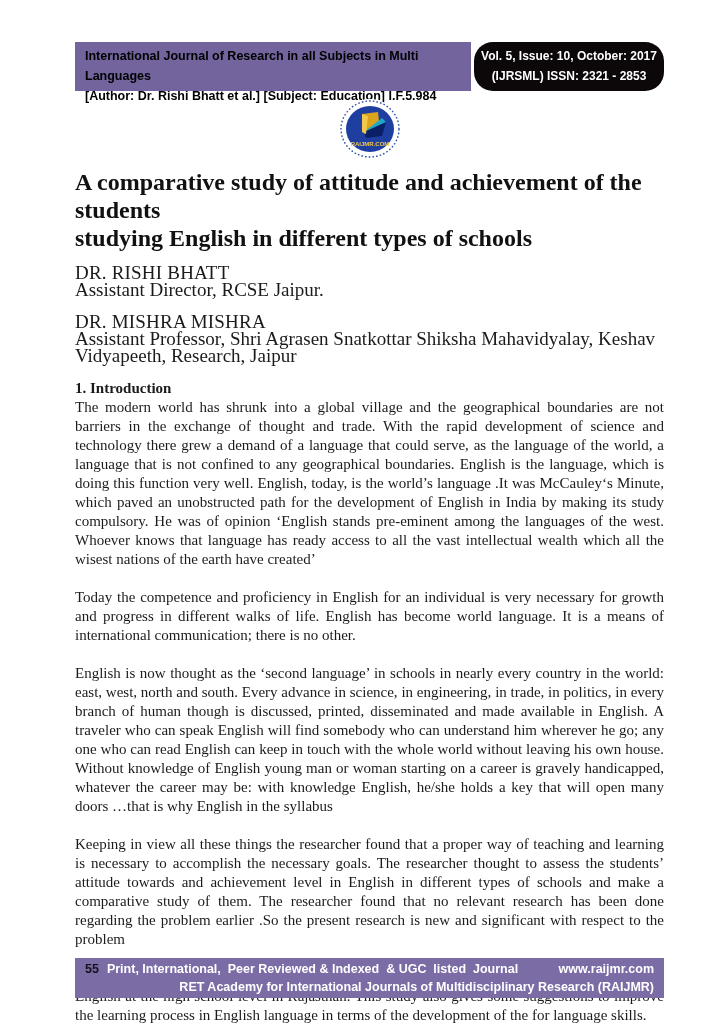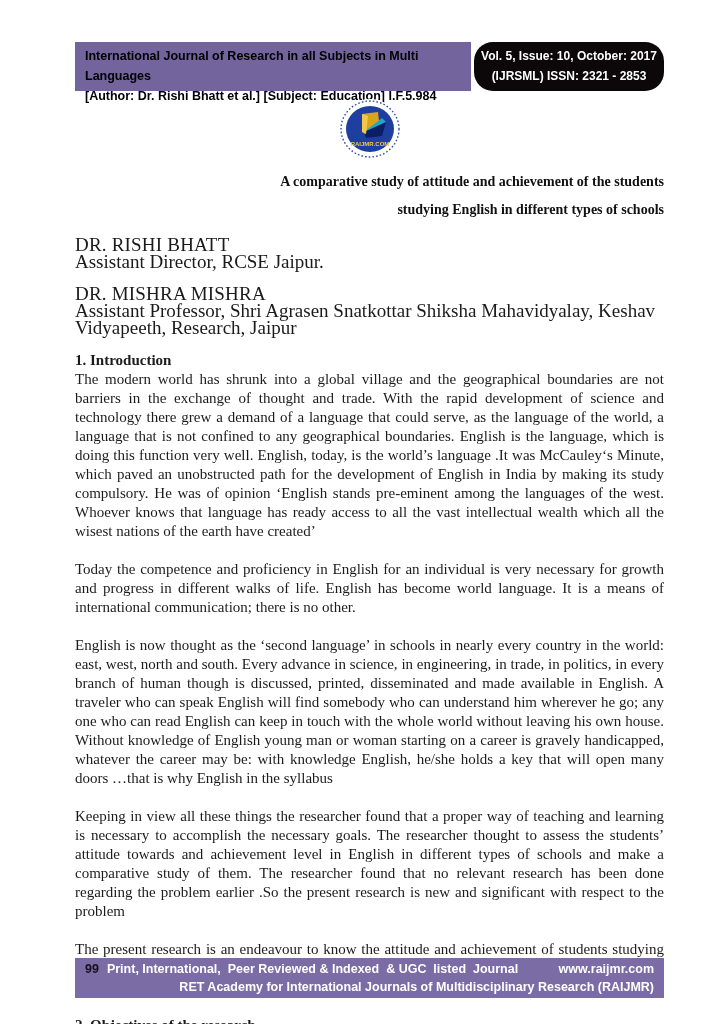--- a/index.html
+++ b/index.html
@@ -24,22 +24,22 @@
     background: #0c0809; color: #ffffff; width: 190px; height: 49px;
     font-family: "Liberation Sans", sans-serif; font-weight: bold;
     font-size: 12px; line-height: 20px; text-align: center; padding-top: 4px; border-radius: 19px;
   }
 
   
   .logo-wrap { display: flex; justify-content: center; margin-top: 7px; }
 
   
   .paper-title {
-    margin-top: 8px; text-align: right; font-weight: bold;
-    font-size: 14px; line-height: 28px; color: #111;
+    margin-top: 8px; text-align: left; font-weight: bold;
+    font-size: 24px; line-height: 28px; color: #111;
   }
   .authors-block { margin-top: 12px; text-align: left; font-size: 19px; line-height: 17px; }
   .author { margin-bottom: 15px; }
   .author-name { letter-spacing: 0.2px; }
 
   
   .body-text { margin-top: 14px; font-size: 15px; line-height: 19px; text-align: justify; }
   .sec-heading { font-weight: bold; }
   .para { margin-bottom: 19px; }
   .para:last-child { margin-bottom: 0; }
@@ -113,19 +113,19 @@
     <div class="sec-heading">2. Objectives of the research</div>
     <div class="obj-list">
       <div>1.To study the attitude towards and achievement in English of the different type of school-students.</div>
 
     </div>
   </div>
 </div>
 
 <div class="footer-box">
   <div class="footer-line1">
-    <span class="footer-pageno">99</span>
+    <span class="footer-pageno">55</span>
     <span>Print, International,  Peer Reviewed &amp; Indexed  &amp; UGC  listed  Journal</span>
     <span class="footer-spacer"></span>
     <span>www.raijmr.com</span>
   </div>
   <div class="footer-line2">RET Academy for International Journals of Multidisciplinary Research (RAIJMR)</div>
 </div>
 
 </body></html>

